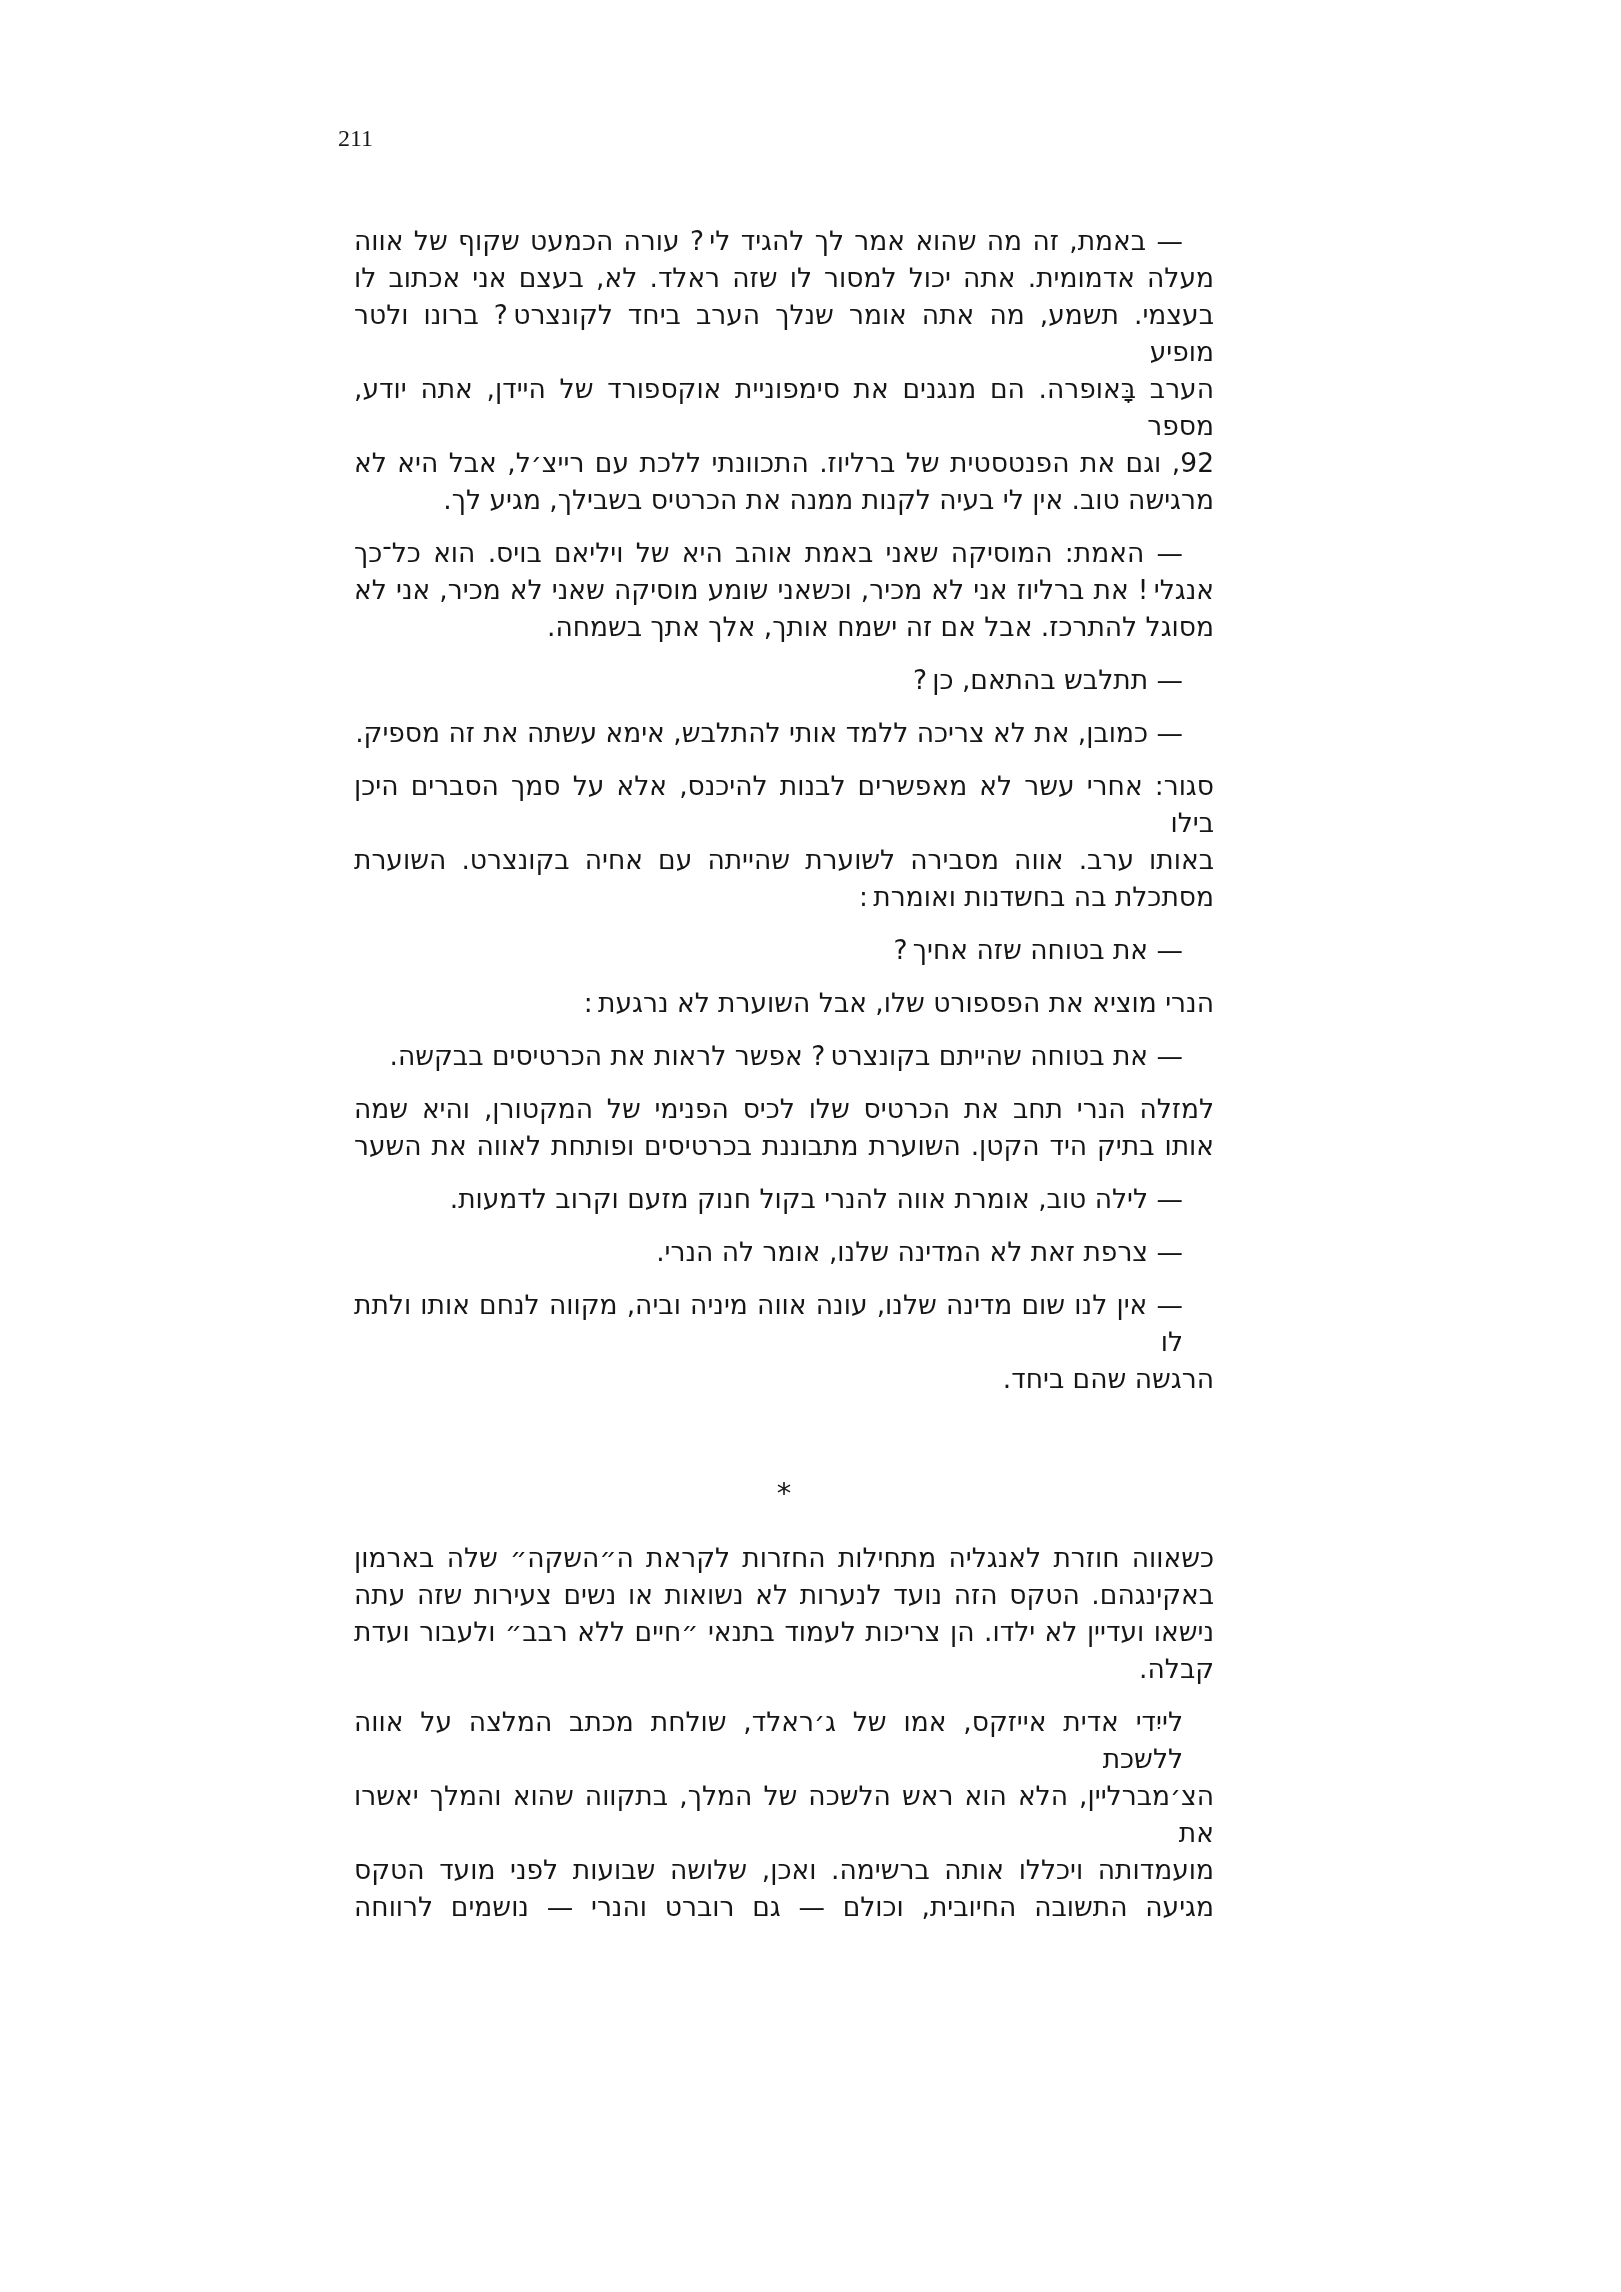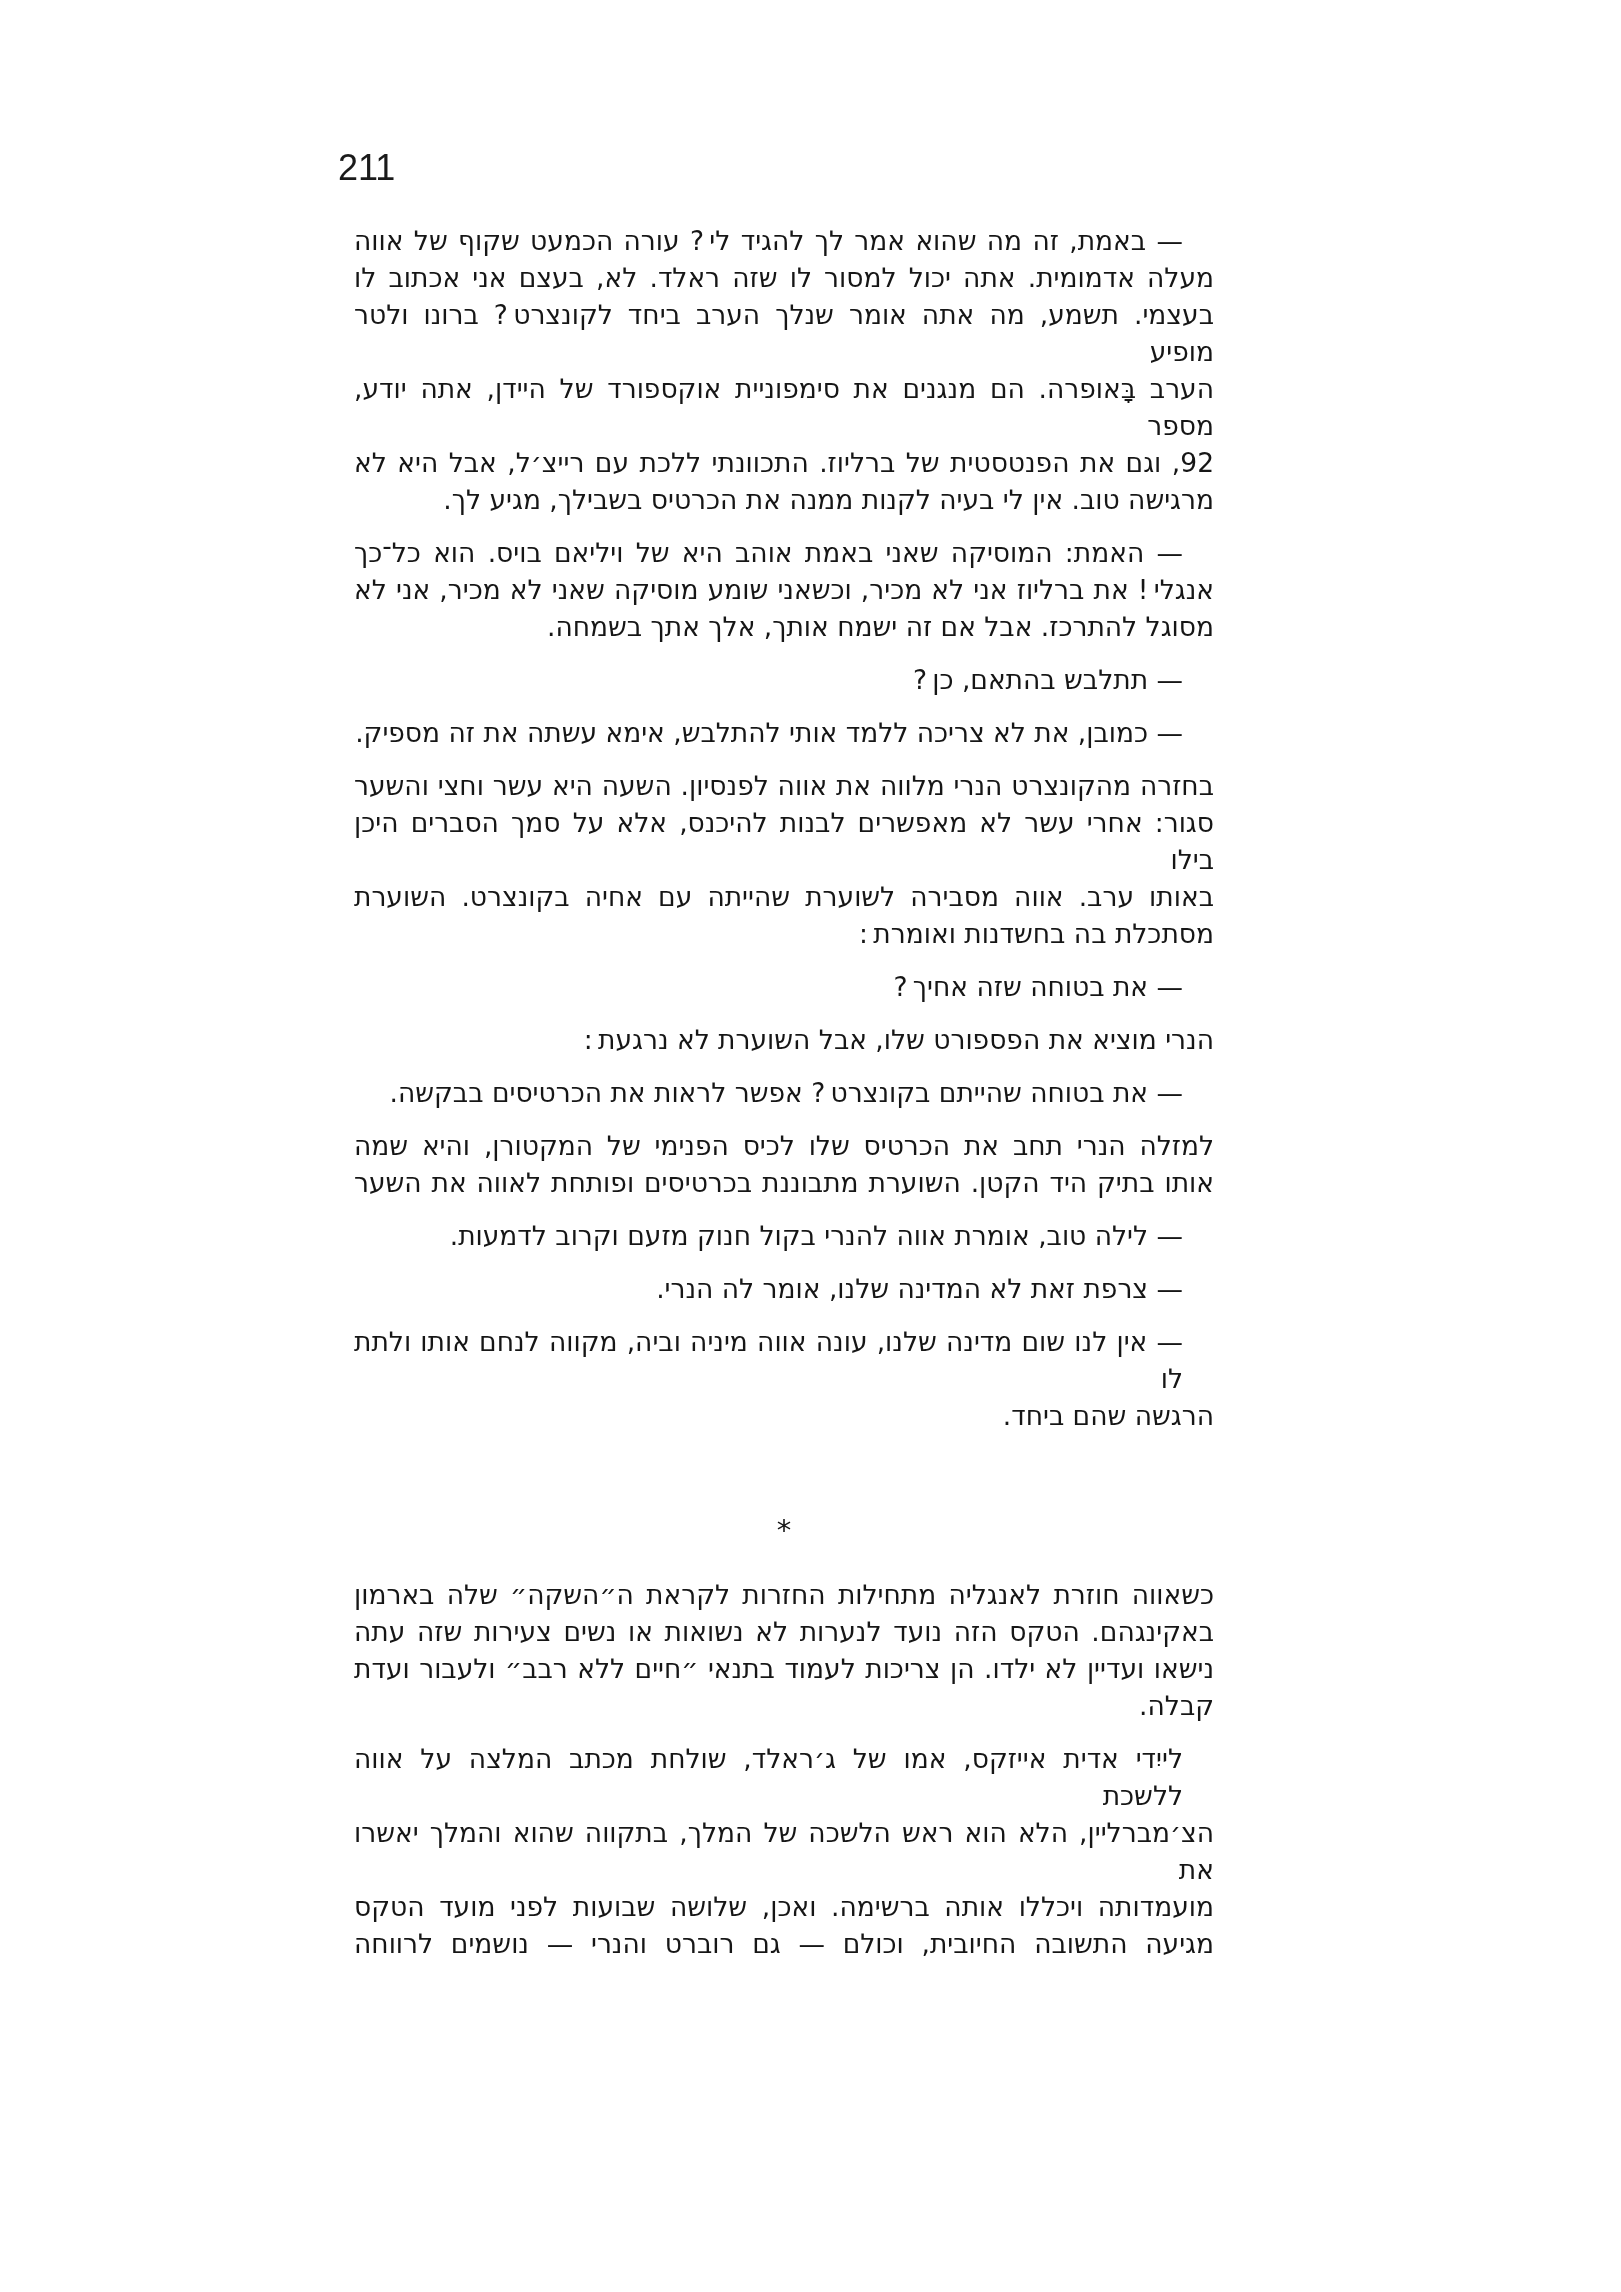--- a/index.html
+++ b/index.html
@@ -9,25 +9,24 @@
     height: 2293px;
     background: #ffffff;
     color: #151515;
     font-family: "DejaVu Sans", sans-serif;
     overflow: hidden;
   }
   .page-number {
     position: absolute;
     top: 123px;
     left: 338px;
-    font-family: Liberation Sans, sans-serif;
-    font-size: 36px;
+    font-family: Liberation Serif, serif;
+    font-size: 24px;
     line-height: 31px;
     color: #1a1a1a;
-    margin-top: 29px;
   }
   .text-block {
     position: absolute;
     top: 206px;
     right: 391px;
     width: 892px;
     direction: rtl;
     unicode-bidi: embed;
     font-size: 26.5px;
     line-height: 37px;
@@ -68,21 +67,20 @@
         <div class="ln">אנגלי ! את ברליוז אני לא מכיר, וכשאני שומע מוסיקה שאני לא מכיר, אני לא</div>
         <div class="ln rag">מסוגל להתרכז. אבל אם זה ישמח אותך, אלך אתך בשמחה.</div>
       </div>
       <div class="para indent">
         <div class="ln rag">— תתלבש בהתאם, כן ?</div>
       </div>
       <div class="para indent">
         <div class="ln rag">— כמובן, את לא צריכה ללמד אותי להתלבש, אימא עשתה את זה מספיק.</div>
       </div>
       <div class="para">
-        <div class="ln">בחזרה מהקונצרט הנרי מלווה את אווה לפנסיון. השעה היא עשר וחצי והשער</div>
         <div class="ln">סגור: אחרי עשר לא מאפשרים לבנות להיכנס, אלא על סמך הסברים היכן בילו</div>
         <div class="ln">באותו ערב. אווה מסבירה לשוערת שהייתה עם אחיה בקונצרט. השוערת</div>
         <div class="ln rag">מסתכלת בה בחשדנות ואומרת :</div>
       </div>
       <div class="para indent">
         <div class="ln rag">— את בטוחה שזה אחיך ?</div>
       </div>
       <div class="para">
         <div class="ln rag">הנרי מוציא את הפספורט שלו, אבל השוערת לא נרגעת :</div>
       </div>

